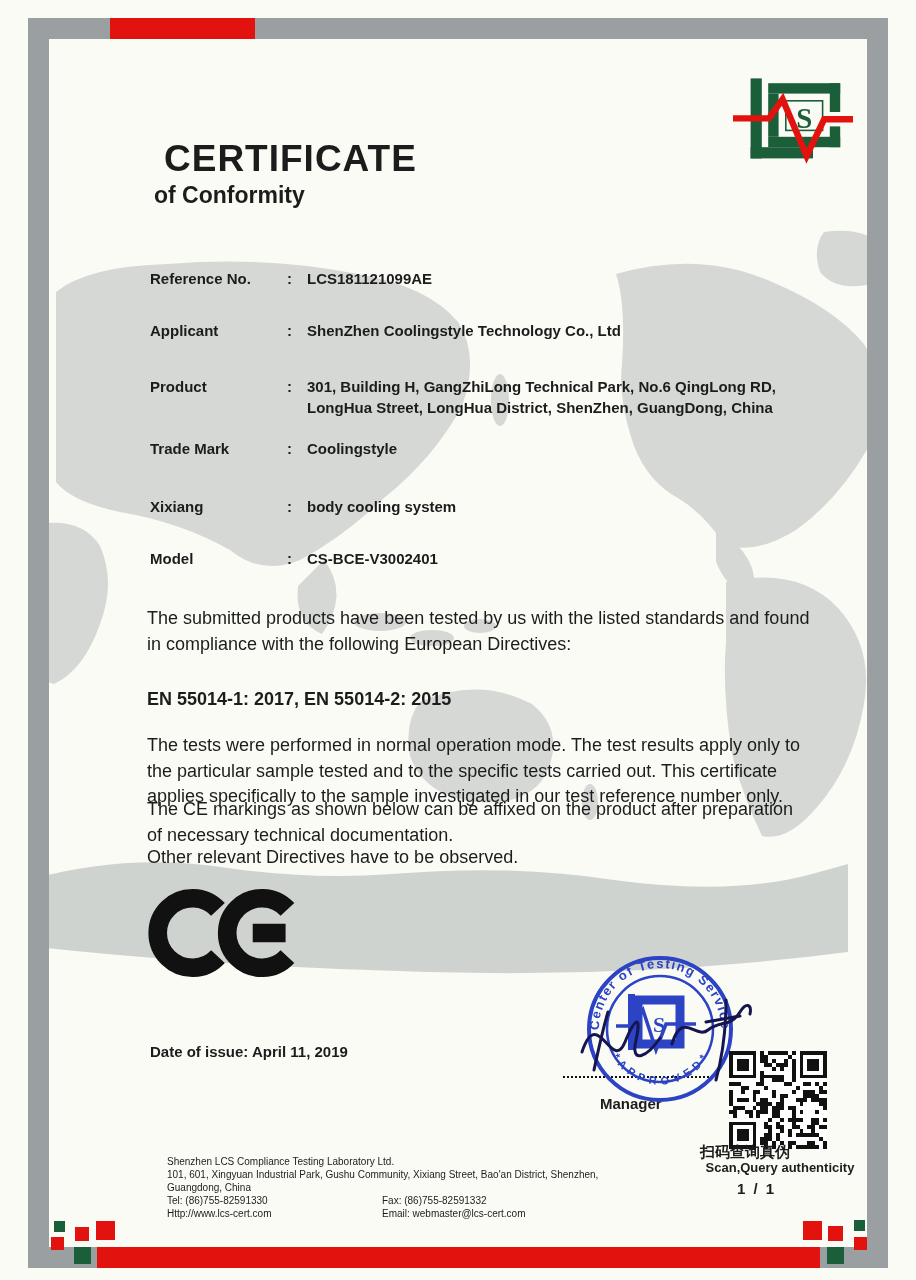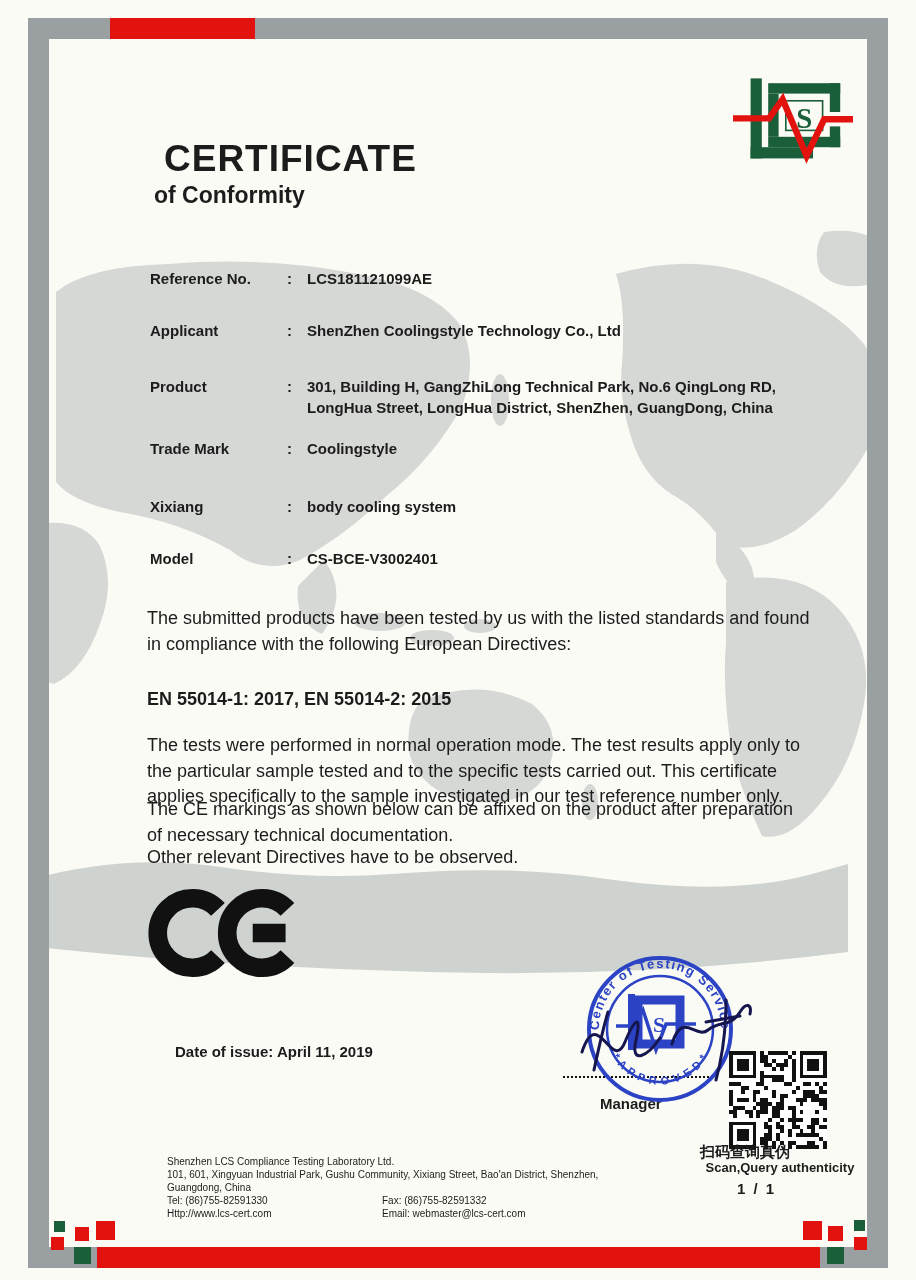--- a/index.html
+++ b/index.html
@@ -23,21 +23,21 @@
 
   .field-row{position:absolute;left:150px;width:660px;display:flex;font-size:15px;font-weight:bold;line-height:1.4;}
   .field-label{width:137px;flex:0 0 137px;}
   .field-sep{width:20px;flex:0 0 20px;}
   .field-value{width:503px;}
 
   .para{position:absolute;left:147px;font-size:18px;line-height:1.42;}
   .para.b{font-weight:bold;}
 
   #ce-mark{position:absolute;left:146px;top:883px;z-index:1;}
-  #date-issue{position:absolute;left:150px;top:1043px;font-size:15px;font-weight:bold;z-index:1;margin-left:25px;}
+  #date-issue{position:absolute;left:150px;top:1043px;font-size:15px;font-weight:bold;z-index:1;}
 
   #sign-line{position:absolute;left:563px;top:1076px;width:150px;border-bottom:2px dotted #111;z-index:3;}
   #manager{position:absolute;left:600px;top:1095px;font-size:15px;z-index:3;font-weight:bold;}
   #stamp{position:absolute;left:568px;top:948px;z-index:4;pointer-events:none;}
 
   #qr{position:absolute;left:729px;top:1051px;z-index:5;background:#fff;}
   #qr-zh{position:absolute;left:700px;top:1143px;width:160px;text-align:left;font-size:15px;font-weight:bold;z-index:5;}
   #qr-en{position:absolute;left:690px;top:1160px;width:180px;text-align:center;font-size:13px;font-weight:bold;z-index:5;}
 
   #footer{position:absolute;left:167px;top:1139px;width:560px;font-size:10px;line-height:1.3;z-index:1;margin-top:16px;}

